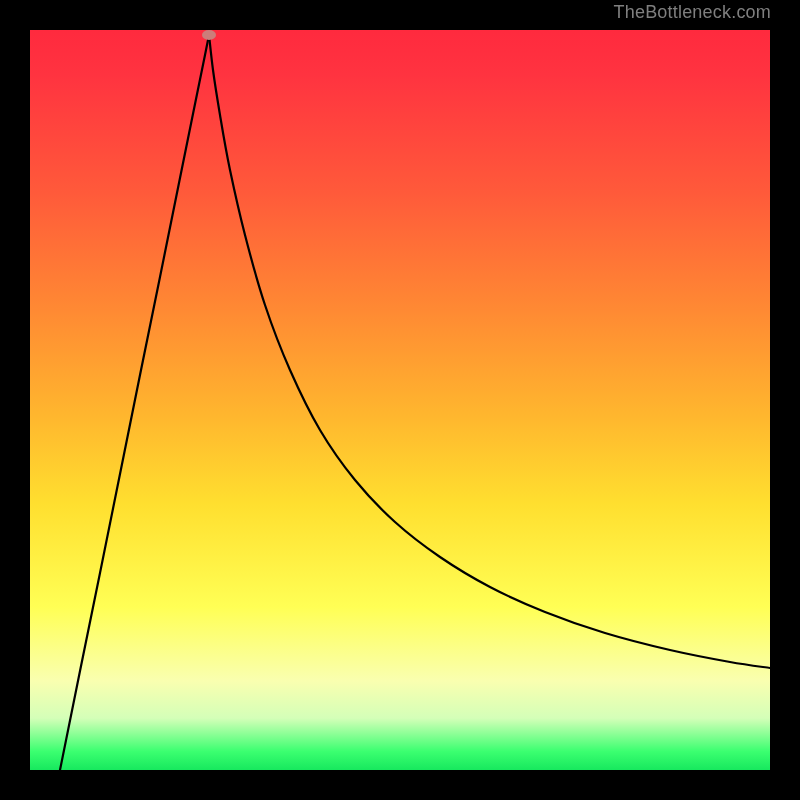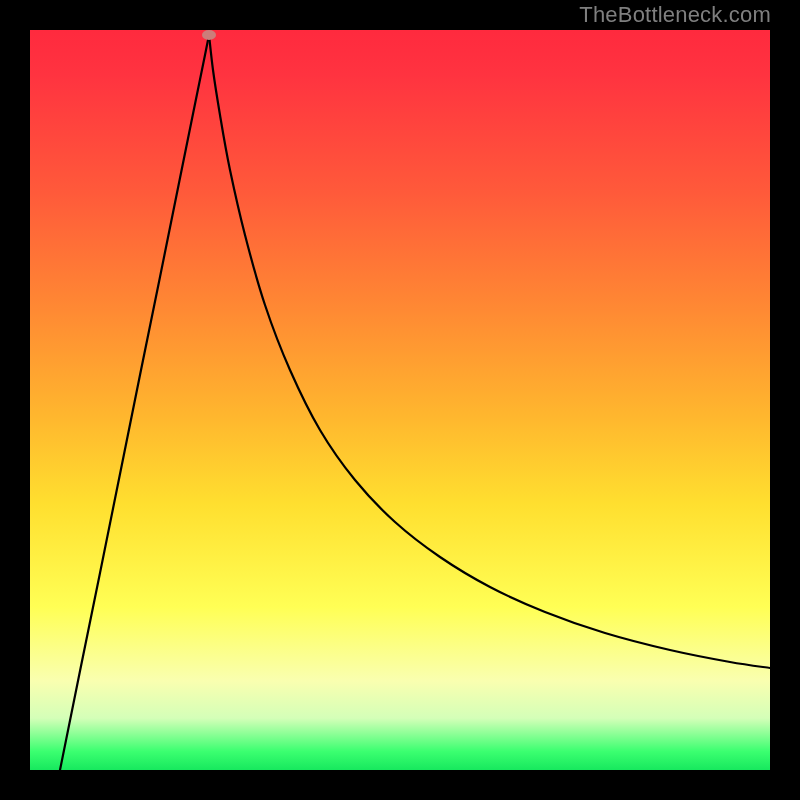--- a/index.html
+++ b/index.html
@@ -37,21 +37,21 @@
       #d4ffb8 93%,
       #3bff70 97.5%,
       #17e85e 100%
     );
   }
   .watermark {
     position: absolute;
     top: 2px;
     right: 29px;
     color: #7f7f7f;
-    font-size: 22px;
+    font-size: 18px;
     font-weight: 500;
     letter-spacing: 0.2px;
     font-family: Arial, Helvetica, sans-serif;
   }
   svg.curve {
     position: absolute;
     left: 0;
     top: 0;
     width: 740px;
     height: 740px;

